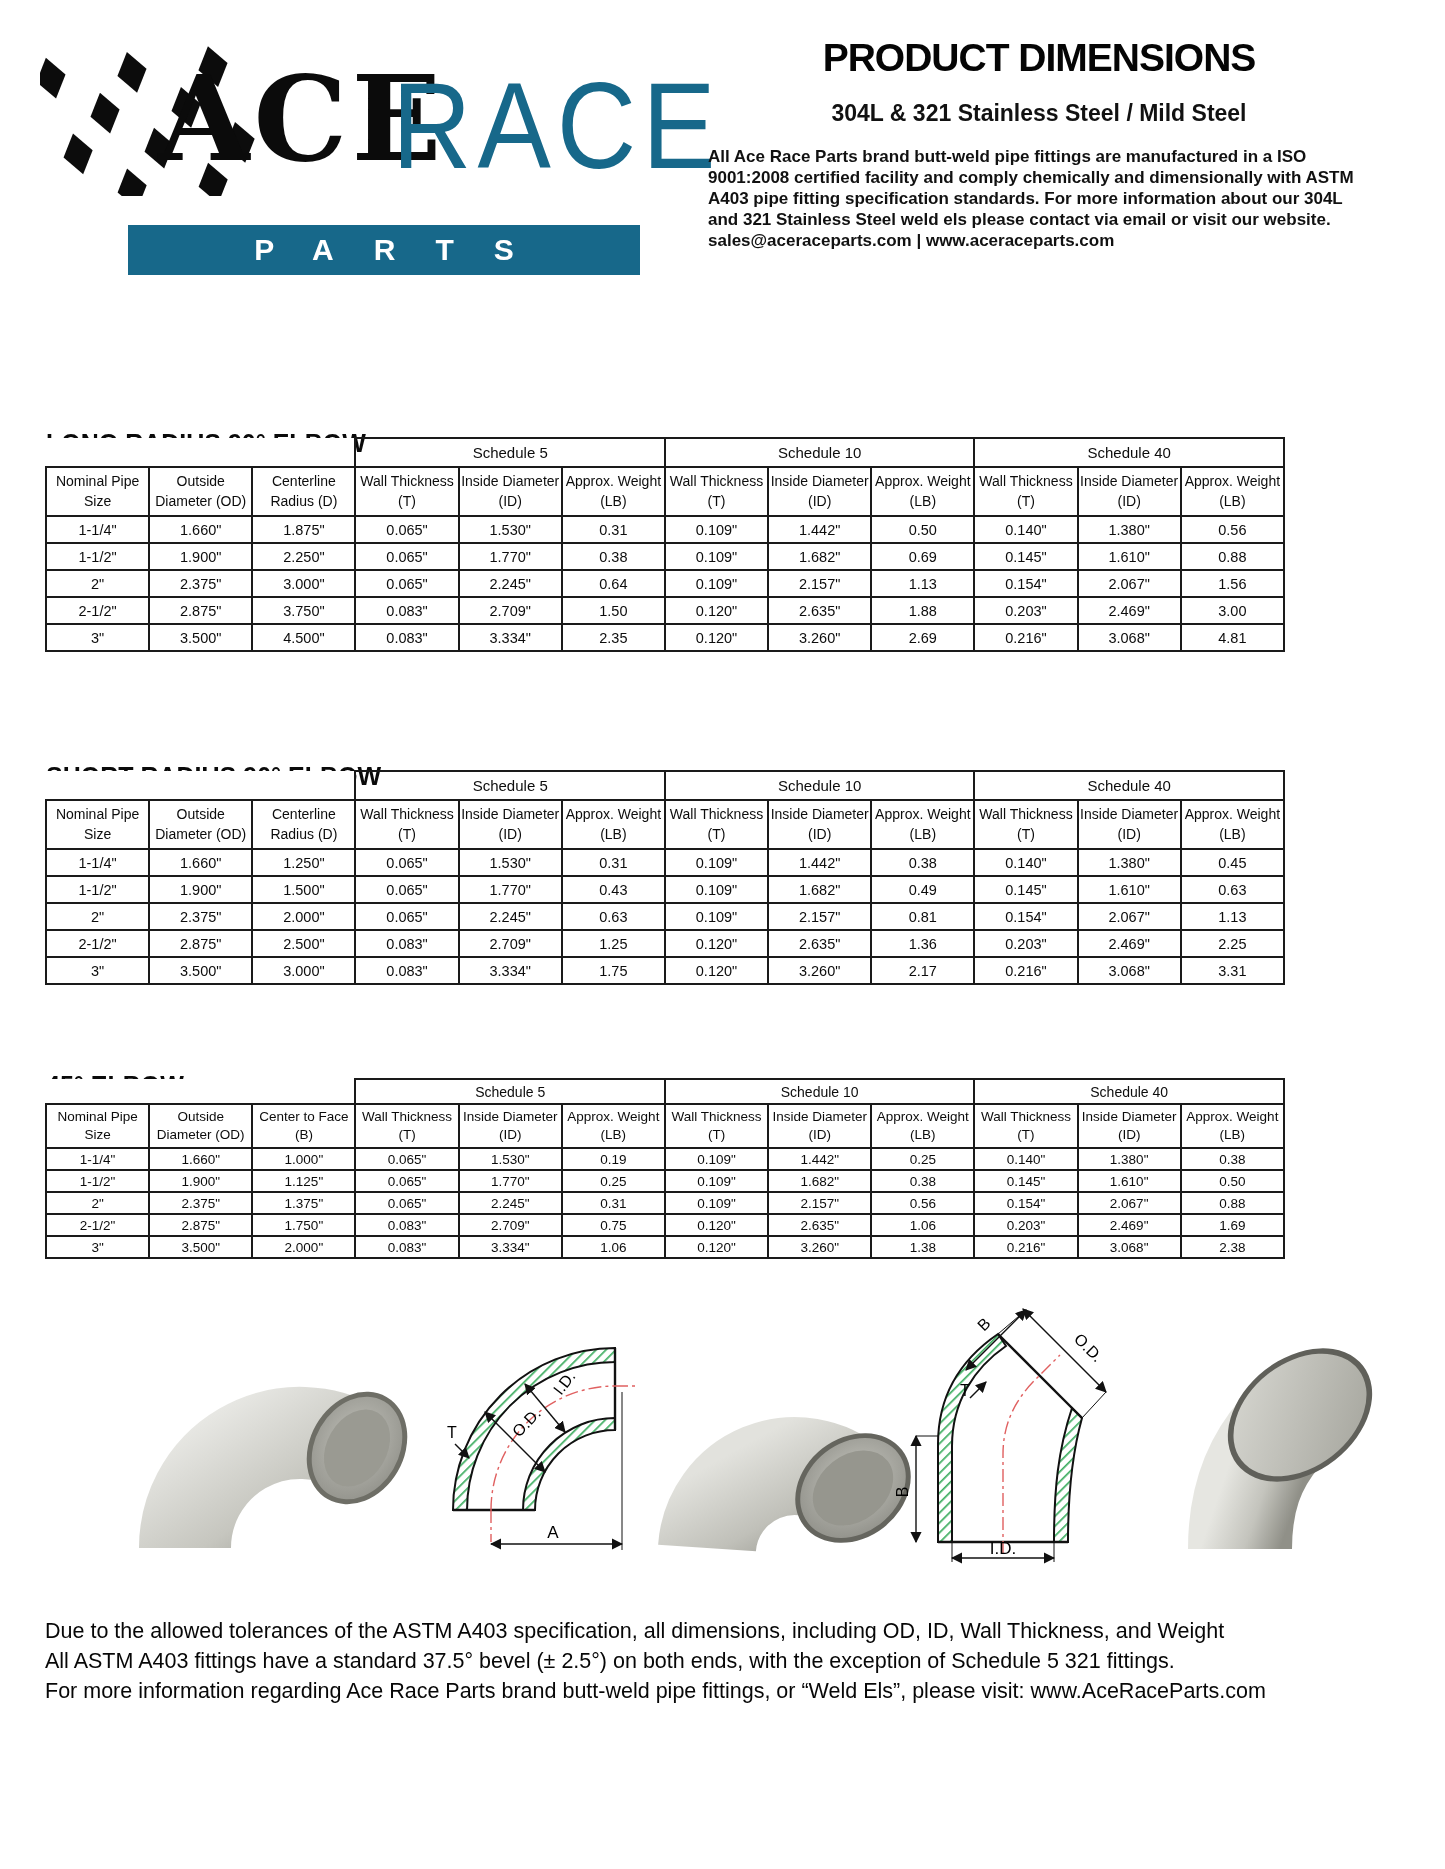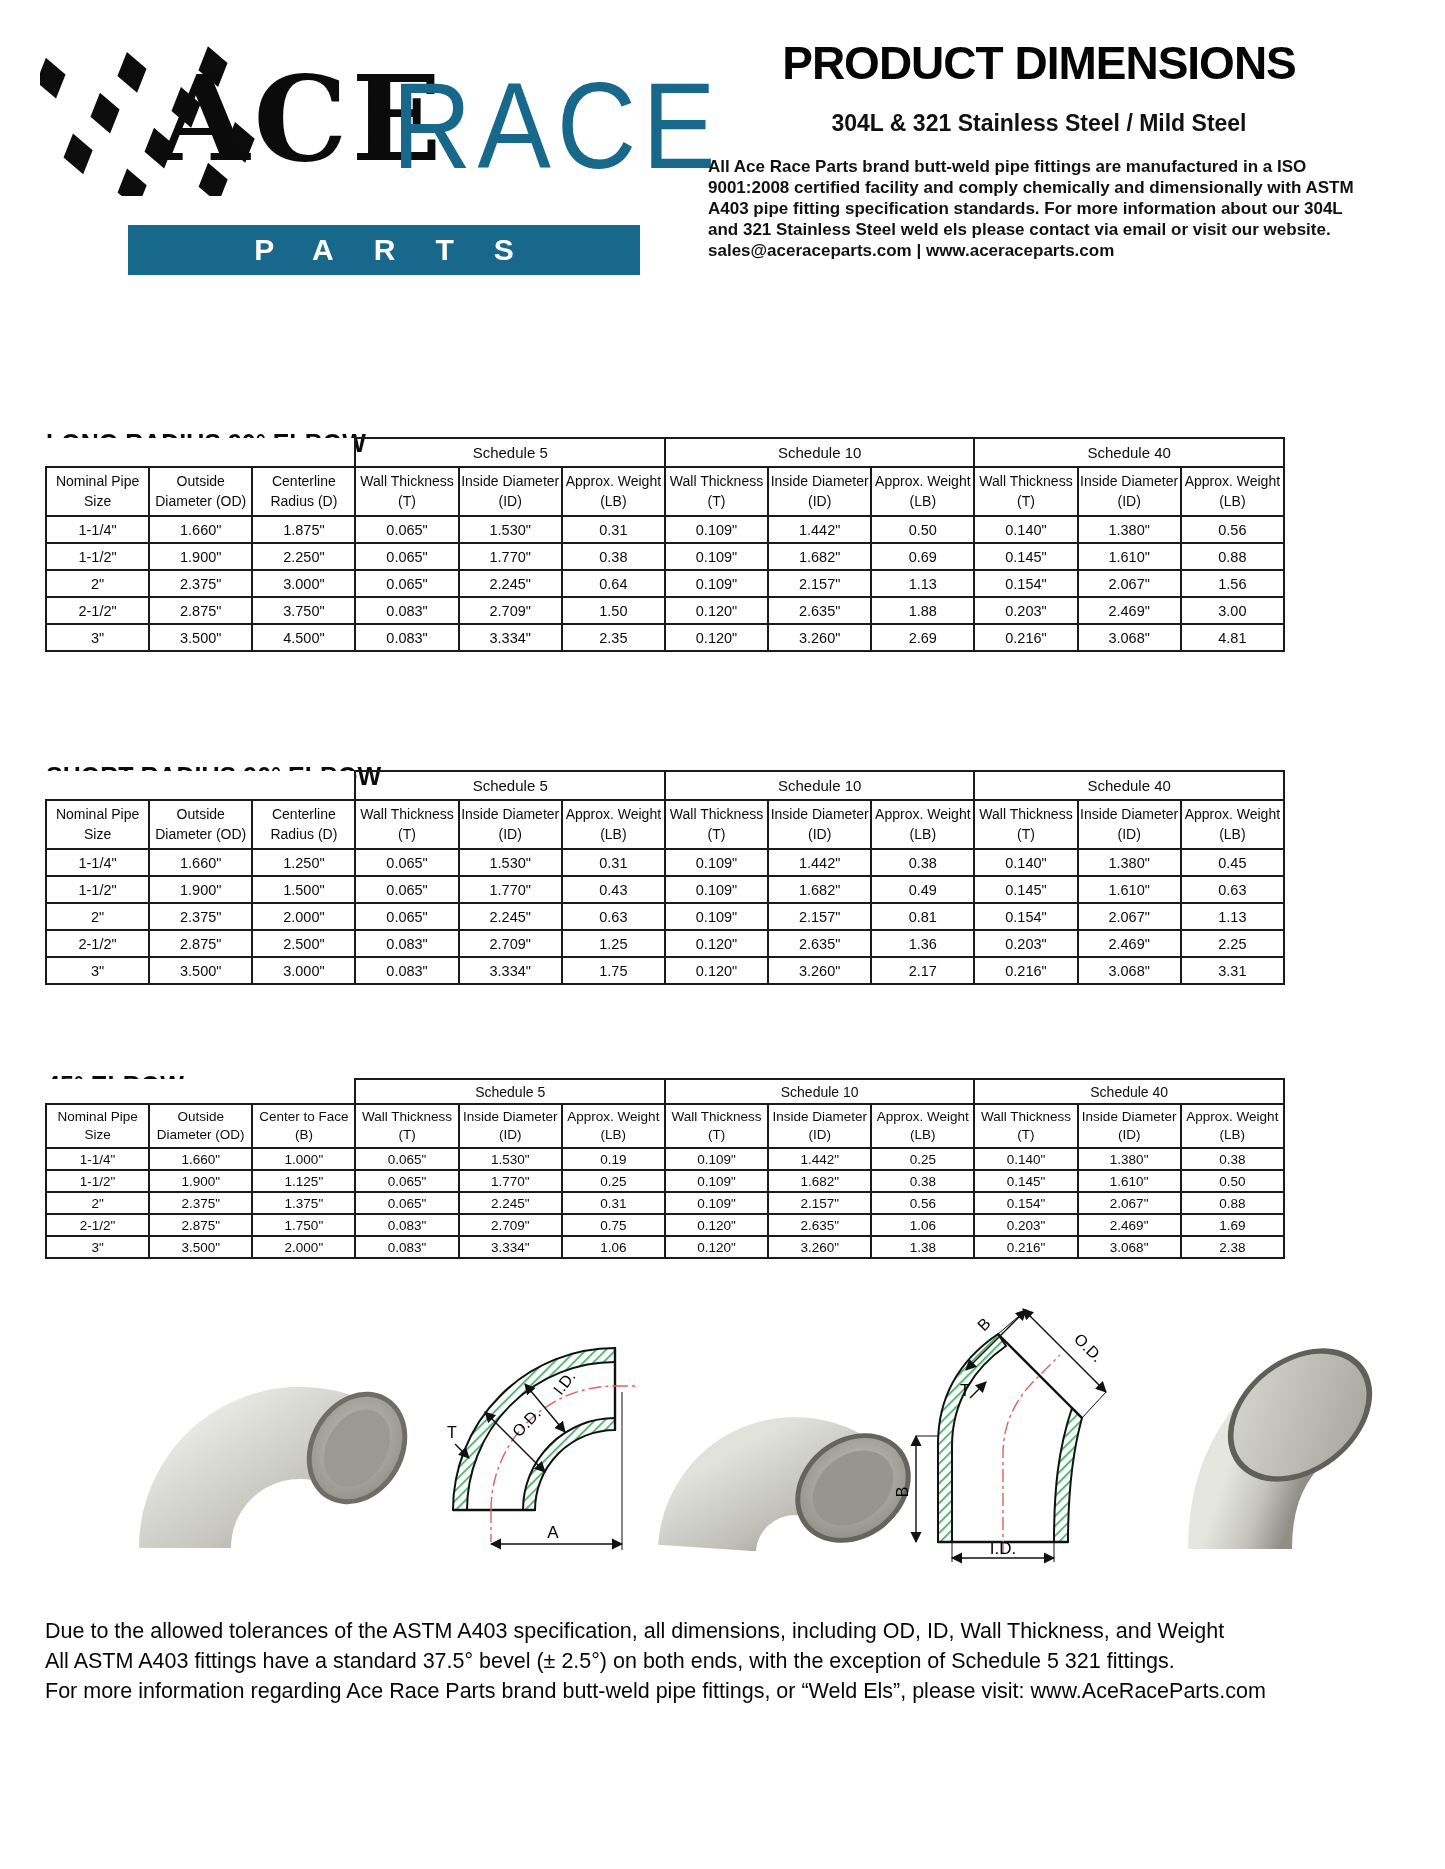--- a/index.html
+++ b/index.html
@@ -10,21 +10,21 @@
   
   .logo-ace{left:118px;top:48px;font-family:"DejaVu Serif",serif;font-weight:bold;
             font-size:118px;letter-spacing:4px;color:#0b0b0b;line-height:1}
   .logo-race{left:352px;top:52px;font-size:110px;font-weight:400;letter-spacing:6px;
              line-height:1;transform:scaleY(1.12);transform-origin:top left}
   .logo-bar{left:88px;top:213px;width:512px;height:50px;display:flex;align-items:flex-end;justify-content:center}
   .logo-bar span{color:#fff;font-size:30px;font-weight:600;letter-spacing:40px;padding-left:40px;line-height:50px}
 
   
   .hdr{left:655px;top:36px;width:768px;text-align:center}
-  .hdr-title{font-size:46px;font-weight:bold;letter-spacing:-1px;color:#050505}
+  .hdr-title{font-size:39px;font-weight:bold;letter-spacing:-1px;color:#050505}
   .hdr-sub1{font-size:30px;font-weight:bold;margin-top:9px}
   .hdr-sub2{font-size:23px;font-weight:bold;margin-top:20px}
   .hdr-intro{width:662px;margin:20px auto 0;text-align:left;font-size:17px;font-weight:bold;line-height:1.23}
 
   
   .sec-title{font-weight:bold;font-size:25px;color:#0a0a0a;white-space:nowrap}
   table.spec{border-collapse:collapse;table-layout:fixed;width:1240px}
   .spec td{border:2px solid #1a1a1a;text-align:center;vertical-align:middle;padding:0;color:#0c0c0c}
   .spec td.nob{border:none;background:#fff}
   .spec tr.band td{height:27px;font-size:15px}

